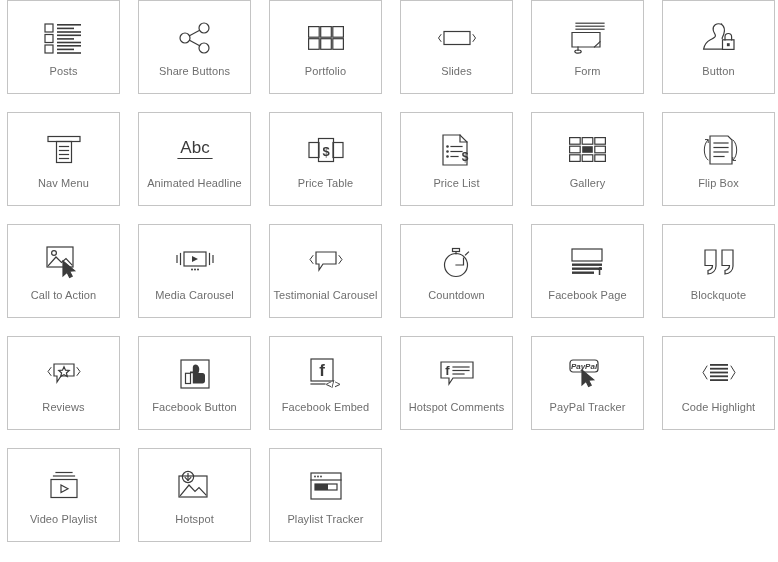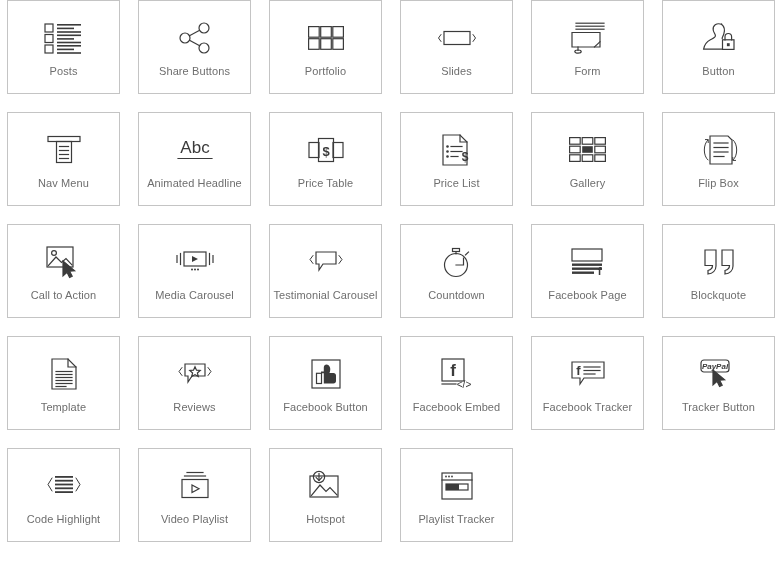--- a/index.html
+++ b/index.html
@@ -306,35 +306,20 @@
       <div class="widget-icon">
         <svg width="36" height="26" viewBox="0 0 36 26">
   <path class="st" d="M15 1 V17 C15 21.5 11.5 24.5 7 25 L7 21.5 C10 20.8 11.5 19 11.5 16.5 H4 V1 Z"></path>
   <path class="st" d="M32 1 V17 C32 21.5 28.5 24.5 24 25 L24 21.5 C27 20.8 28.5 19 28.5 16.5 H21 V1 Z"></path>
 </svg>
       </div>
       <div class="widget-label">Blockquote</div>
     </div>
     <div class="widget-card">
       <div class="widget-icon">
-        <svg width="28" height="32" viewBox="0 0 28 32">
-  <path class="st" d="M2 1 H18 L26 9 V31 H2 Z"></path>
-  <polyline class="st" points="18,1 18,9 26,9"></polyline>
-  <line class="st" x1="6" y1="13.5" x2="22" y2="13.5"></line>
-  <line class="st" x1="6" y1="16.5" x2="22" y2="16.5"></line>
-  <line class="st" x1="6" y1="19.5" x2="22" y2="19.5"></line>
-  <line class="st" x1="6" y1="22.5" x2="22" y2="22.5"></line>
-  <line class="st" x1="6" y1="25.5" x2="22" y2="25.5"></line>
-  <line class="st" x1="6" y1="28.5" x2="16" y2="28.5"></line>
-</svg>
-      </div>
-      <div class="widget-label">Template</div>
-    </div>
-    <div class="widget-card">
-      <div class="widget-icon">
         <svg width="40" height="24" viewBox="0 0 40 24">
   <path class="st" d="M10 2 H30 V14 H17 L13 20 L13 14 H10 Z"></path>
   <polygon class="st" points="20,4.8 21.5,8.2 25.2,8.5 22.4,11 23.3,14.6 20,12.6 16.7,14.6 17.6,11 14.8,8.5 18.5,8.2"></polygon>
   <polyline class="stthin" points="7,5.5 4,9.5 7,13.5"></polyline>
   <polyline class="stthin" points="33,5.5 36,9.5 33,13.5"></polyline>
 </svg>
       </div>
       <div class="widget-label">Reviews</div>
     </div>
     <div class="widget-card">
@@ -361,32 +346,32 @@
     <div class="widget-card">
       <div class="widget-icon">
         <svg width="36" height="26" viewBox="0 0 36 26">
   <path class="st" d="M2 1 H34 V17 H14 L10 23 L10 17 H2 Z"></path>
   <text class="txt" x="8.5" y="13.5" font-size="13" text-anchor="middle" font-family="'Liberation Serif', serif" font-weight="bold">f</text>
   <line class="st" x1="14" y1="6" x2="30" y2="6"></line>
   <line class="st" x1="14" y1="9.5" x2="30" y2="9.5"></line>
   <line class="st" x1="14" y1="13" x2="25" y2="13"></line>
 </svg>
       </div>
-      <div class="widget-label">Facebook Tracker</div>
+      <div class="widget-label">Hotspot Comments</div>
     </div>
     <div class="widget-card">
       <div class="widget-icon">
         <svg width="38" height="32" viewBox="0 0 38 32">
   <rect class="st" x="1" y="2" width="28" height="12" rx="3"></rect>
   <text class="txt" x="15" y="11" font-size="8" text-anchor="middle" font-style="italic" font-weight="bold">PayPal</text>
   <path class="stf" d="M13 12 L13 27 L17 23.3 L19.6 28.5 L22.2 27.2 L19.6 22.2 L24.6 21.8 Z"></path>
   <path class="st" d="M13 12 L13 27 L17 23.3 L19.6 28.5 L22.2 27.2 L19.6 22.2 L24.6 21.8 Z" stroke="#ffffff" stroke-width="1.1"></path>
 </svg>
       </div>
-      <div class="widget-label">Tracker Button</div>
+      <div class="widget-label">PayPal Tracker</div>
     </div>
     <div class="widget-card">
       <div class="widget-icon">
         <svg width="40" height="24" viewBox="0 0 40 24">
   <rect class="stf" x="11" y="2" width="18" height="1.8"></rect>
   <rect class="stf" x="11" y="5.8" width="18" height="1.8"></rect>
   <rect class="stf" x="11" y="9.6" width="18" height="1.8"></rect>
   <rect class="stf" x="11" y="13.4" width="18" height="1.8"></rect>
   <rect class="stf" x="11" y="17.2" width="18" height="1.8"></rect>
   <polyline class="stthin" points="8,4 4,10.5 8,17"></polyline>

